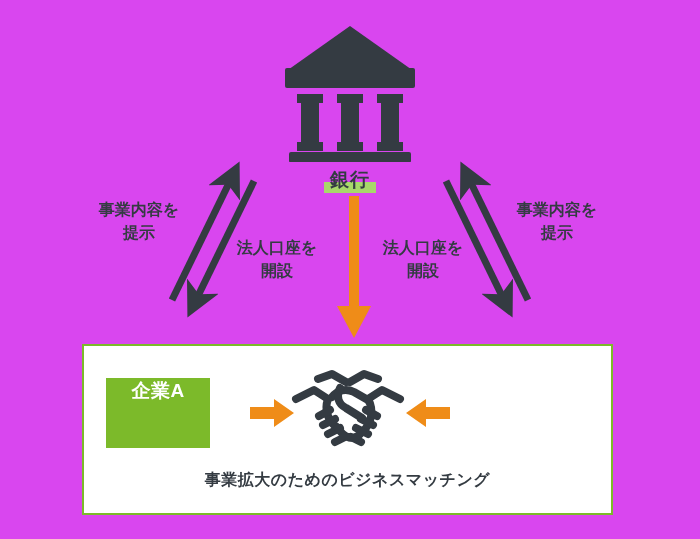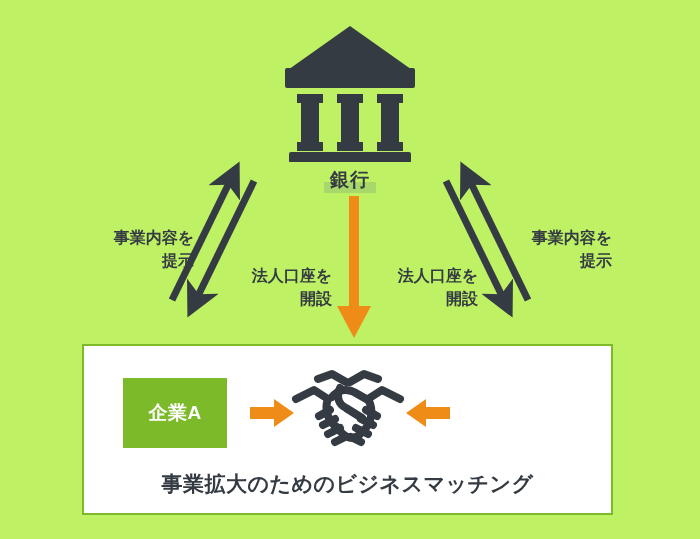--- a/index.html
+++ b/index.html
@@ -7,21 +7,21 @@
     padding: 0;
     background: #ffffff;
   }
   body {
     font-family: "Liberation Sans", "DejaVu Sans", sans-serif;
   }
   #stage {
     position: relative;
     width: 700px;
     height: 539px;
-    background: #bef264;
+    background: #d946ef;
     overflow: hidden;
   }
 
   
   #bank-icon {
     position: absolute;
     left: 283px;
     top: 24px;
     width: 134px;
     height: 140px;
@@ -64,23 +64,22 @@
     pointer-events: none;
   }
 
   
   .flow-text {
     position: absolute;
     font-size: 16px;
     font-weight: 700;
     color: #343b42;
     line-height: 1.45;
-    text-align: right;
+    text-align: center;
     white-space: nowrap;
-    margin-top: 28px;
   }
   #txt-left-outer  { left: 84px;  top: 198px; width: 110px; }
   #txt-left-inner  { left: 222px; top: 236px; width: 110px; }
   #txt-right-inner { left: 368px; top: 236px; width: 110px; }
   #txt-right-outer { left: 502px; top: 198px; width: 110px; }
 
   
   #vert-arrow {
     position: absolute;
     left: 333px;
@@ -105,24 +104,23 @@
   .company-box {
     position: absolute;
     top: 378px;
     width: 104px;
     height: 70px;
     background: #7cba2a;
     color: #ffffff;
     font-size: 19px;
     font-weight: 700;
     display: flex;
-    align-items: center;
+    align-items: flex-start;
     justify-content: center;
     letter-spacing: 0.5px;
-    margin-left: 17px;
   }
   #company-a { left: 106px; }
   #company-b { left: 461px; }
 
   
   .inline-arrow {
     position: absolute;
     top: 398px;
     width: 44px;
     height: 30px;
@@ -139,21 +137,21 @@
     height: 94px;
   }
 
   
   #match-caption {
     position: absolute;
     left: 82px;
     top: 470px;
     width: 531px;
     text-align: center;
-    font-size: 21px;
+    font-size: 16px;
     font-weight: 700;
     color: #343b42;
     letter-spacing: 0.5px;
     white-space: nowrap;
   }
 </style>
 </head>
 <body>
 
 <div id="stage">

